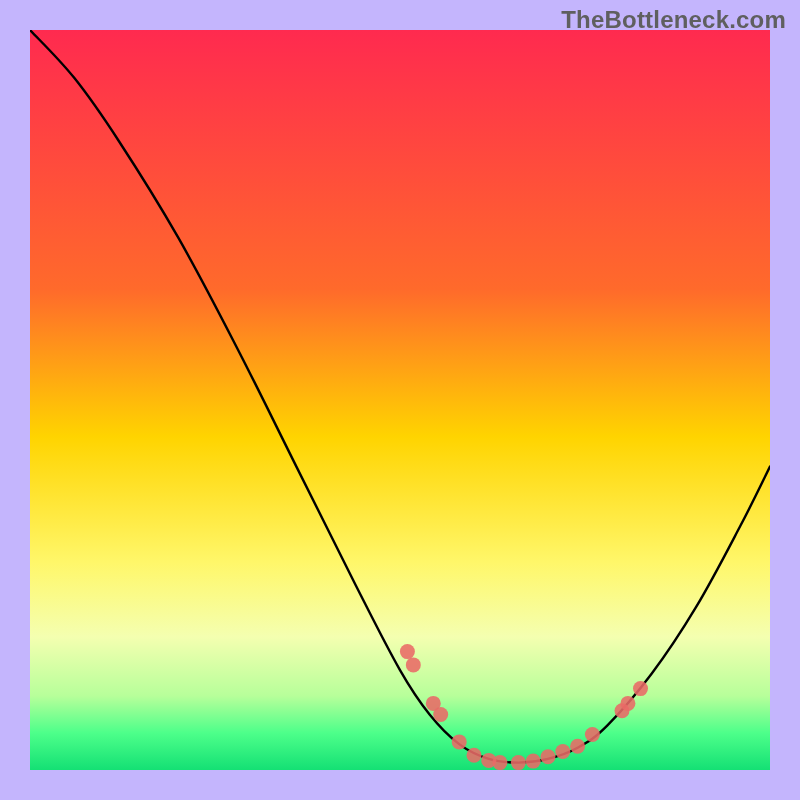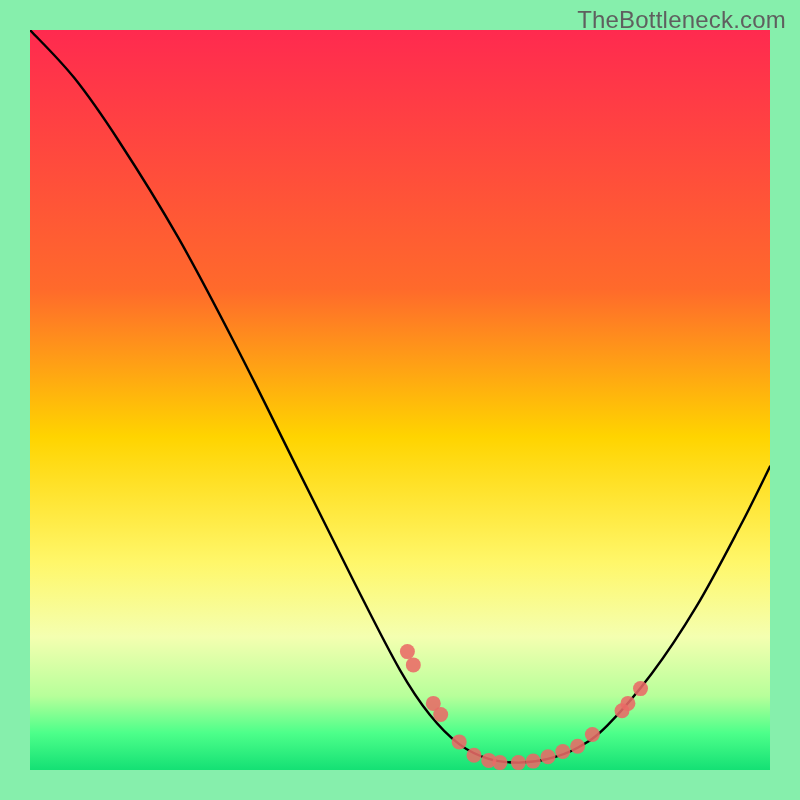--- a/index.html
+++ b/index.html
@@ -1,21 +1,22 @@
 <!DOCTYPE html>
 <html><head>
 <meta charset="utf-8">
 <style>
   * { margin: 0; padding: 0; box-sizing: border-box; }
   html, body { width: 800px; height: 800px; background: #000; overflow: hidden; }
   .frame {
     position: absolute;
     top: 0; left: 0;
     width: 800px; height: 800px;
-    background: #86efac;
+    background: #c4b5fd;
+    font-weight: bold;
   }
   .plot-area {
     position: absolute;
     top: 30px; left: 30px;
     width: 740px; height: 740px;
   }
   .watermark {
     position: absolute;
     top: 6px;
     right: 14px;

